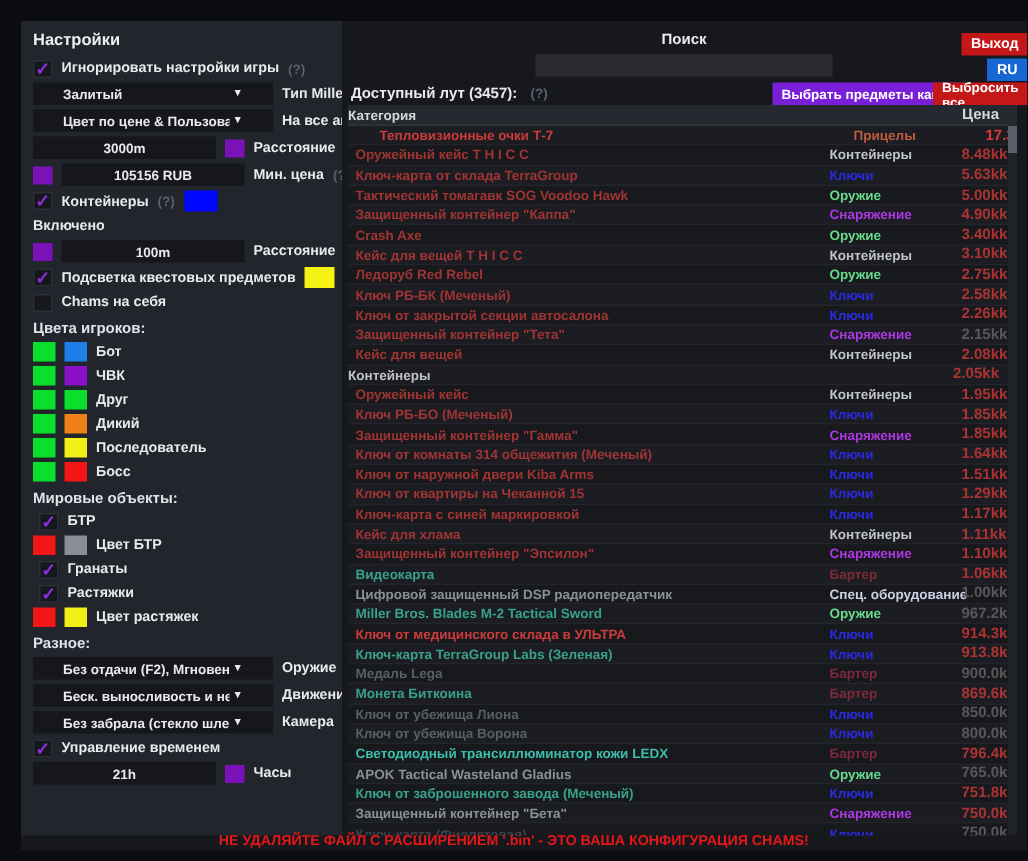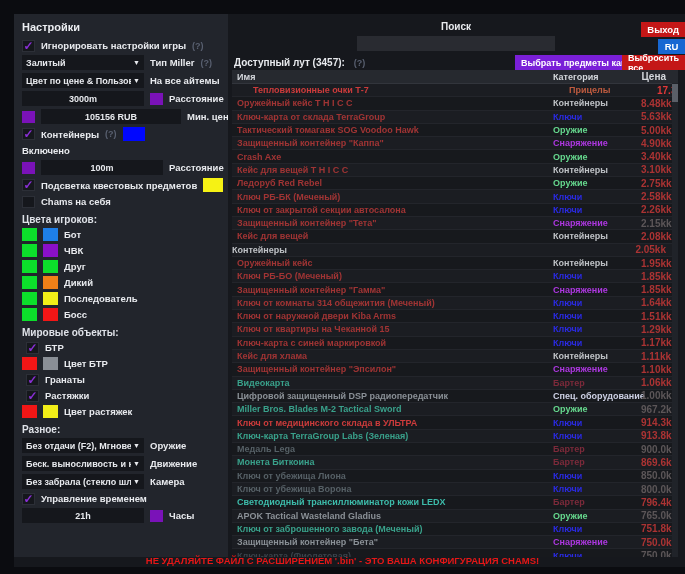--- a/index.html
+++ b/index.html
@@ -14,22 +14,22 @@
   .sidebar{position:absolute;left:14px;top:14px;width:214px;height:543px;background:#22252c;
            box-sizing:border-box;padding:7px 8px;display:flex;flex-direction:column;gap:3px;overflow:hidden;}
   .side-title{font-size:11px;font-weight:bold;color:#eceef2;margin-bottom:3px;}
   .srow{display:flex;align-items:center;gap:6px;min-height:13px;}
   .lbl{font-size:9.5px;font-weight:bold;color:#e8eaee;white-space:nowrap;}
   .help{font-size:9px;font-weight:bold;color:#596070;}
   .sec{font-size:10px;font-weight:bold;color:#dfe2e8;margin-top:3px;}
   .chk{width:13px;height:12px;background:#15171c;border:1px solid #2c2f37;box-sizing:border-box;
        display:flex;align-items:center;justify-content:center;flex:none;}
   .tick{color:#8a2fd6;font-size:12px;font-weight:bold;line-height:10px;}
-  .dd{width:122px;height:15px;background:#15171c;display:flex;align-items:center;flex:none;
-      padding:0 4px;box-sizing:border-box;}
+  .dd{width:160px;height:15px;background:#15171c;display:flex;align-items:center;flex:none;
+      padding:0 20px;box-sizing:border-box;}
   .ddv{flex:1;font-size:9px;font-weight:bold;color:#e8eaee;white-space:nowrap;overflow:hidden;}
   .arrow{color:#e8eaee;font-size:7px;margin-left:2px;}
   .inp{height:15px;background:#15171c;border:none;color:#e8eaee;font-family:"Liberation Sans",sans-serif;
        font-size:9px;font-weight:bold;text-align:center;box-sizing:border-box;flex:none;}
   .sw{width:13px;height:12px;flex:none;}
   .cpair .sw{width:15px;height:13px;}
 
   
   .search-label{position:absolute;left:357px;top:21px;width:198px;text-align:center;
                 font-size:10px;font-weight:bold;color:#e8eaee;}
@@ -96,21 +96,21 @@
     </div>
 
     <div class="srow">
       <input class="inp" style="width: 122px;" value="3000m">
       <span class="sw" style="background: rgb(122, 18, 184);"></span>
       <span class="lbl">Расстояние</span>
     </div>
 
     <div class="srow">
       <span class="sw" style="background: rgb(122, 18, 184);"></span>
-      <input class="inp" style="width: 140px;" value="105156 RUB">
+      <input class="inp" style="width: 122px;" value="105156 RUB">
       <span class="lbl">Мин. цена</span>
       <span class="help">(?)</span>
     </div>
 
     <div class="srow">
       <span class="chk">
           <span class="tick">✓</span>
         </span>
       <span class="lbl">Контейнеры</span>
       <span class="help">(?)</span>
@@ -254,21 +254,20 @@
 
   <div class="loot-title">
     <span>Доступный лут (3457):</span>
     <span class="help">(?)</span>
   </div>
   <div class="btn" id="kappa-btn">Выбрать предметы каппа</div>
   <div class="btn" id="drop-btn">Выбросить все</div>
 
   <div class="table">
     <div class="thead">
-      <span class="c-name">Имя</span>
       <span class="c-cat">Категория</span>
       <span class="c-price">Цена</span>
     </div>
     <div id="loot-rows">
         <div class="trow">
           <span class="c-name" style="color: rgb(204, 59, 59); margin-left: 16px;">Тепловизионные очки Т-7</span>
           <span class="c-cat" style="color: rgb(191, 91, 63);">Прицелы</span>
           <span class="c-price" style="color: rgb(224, 56, 56);">17.33kk</span>
         </div>
         <div class="trow">

